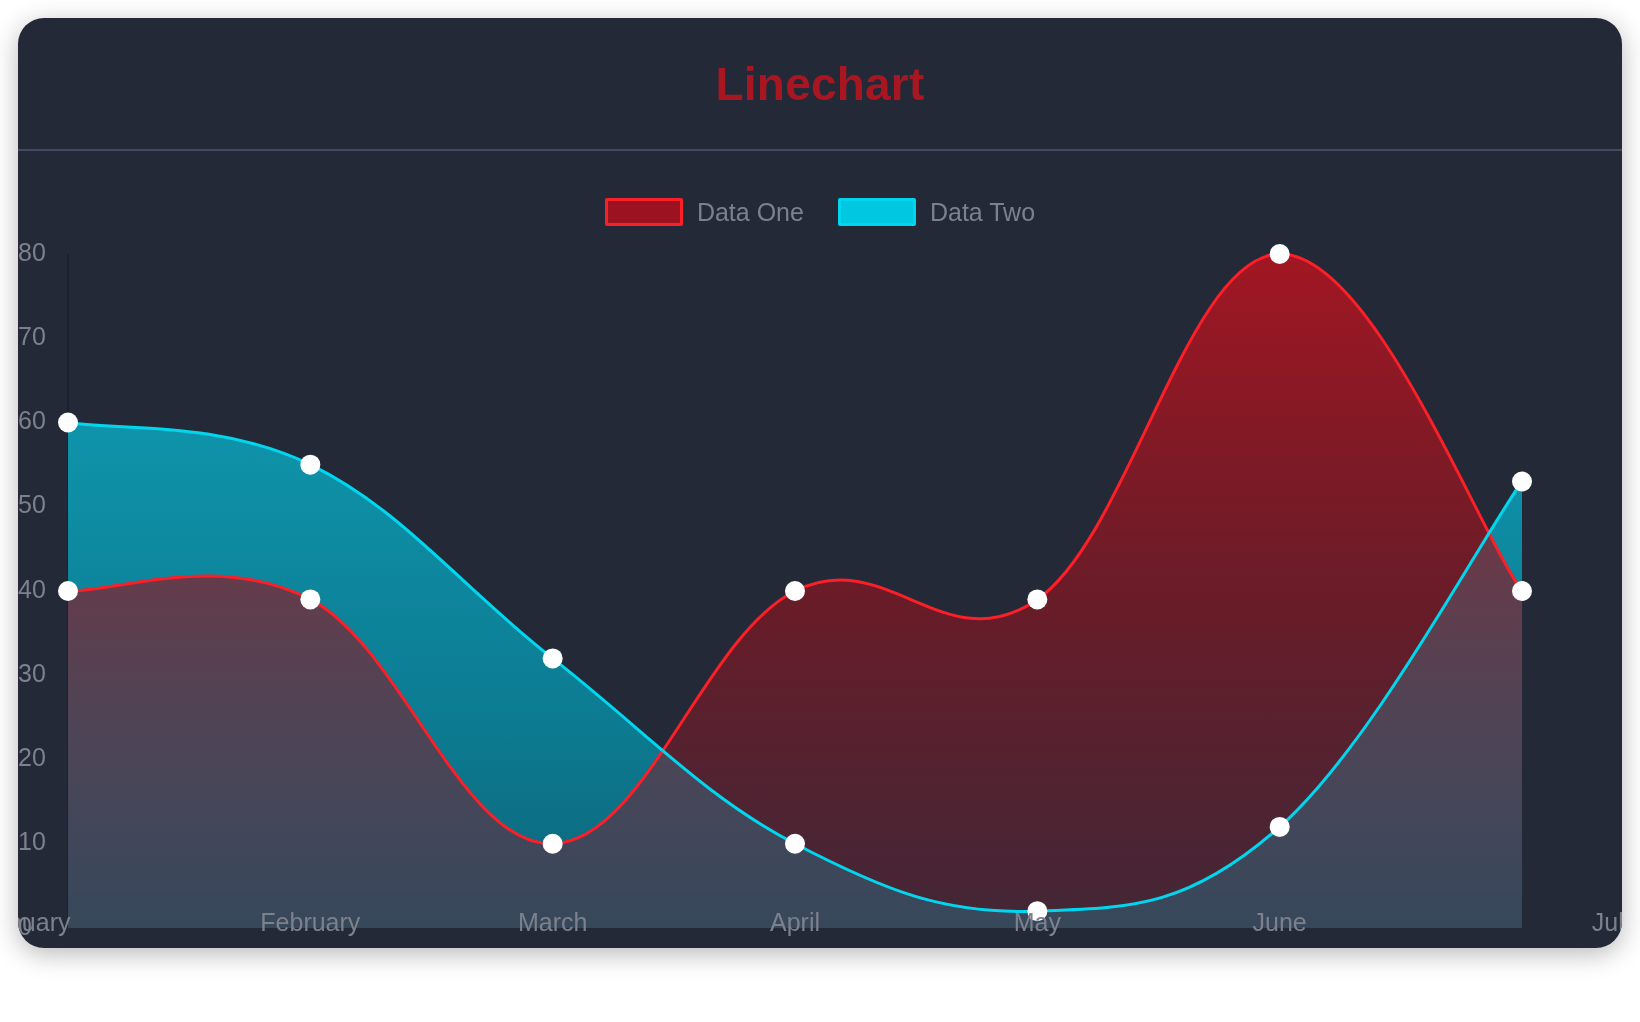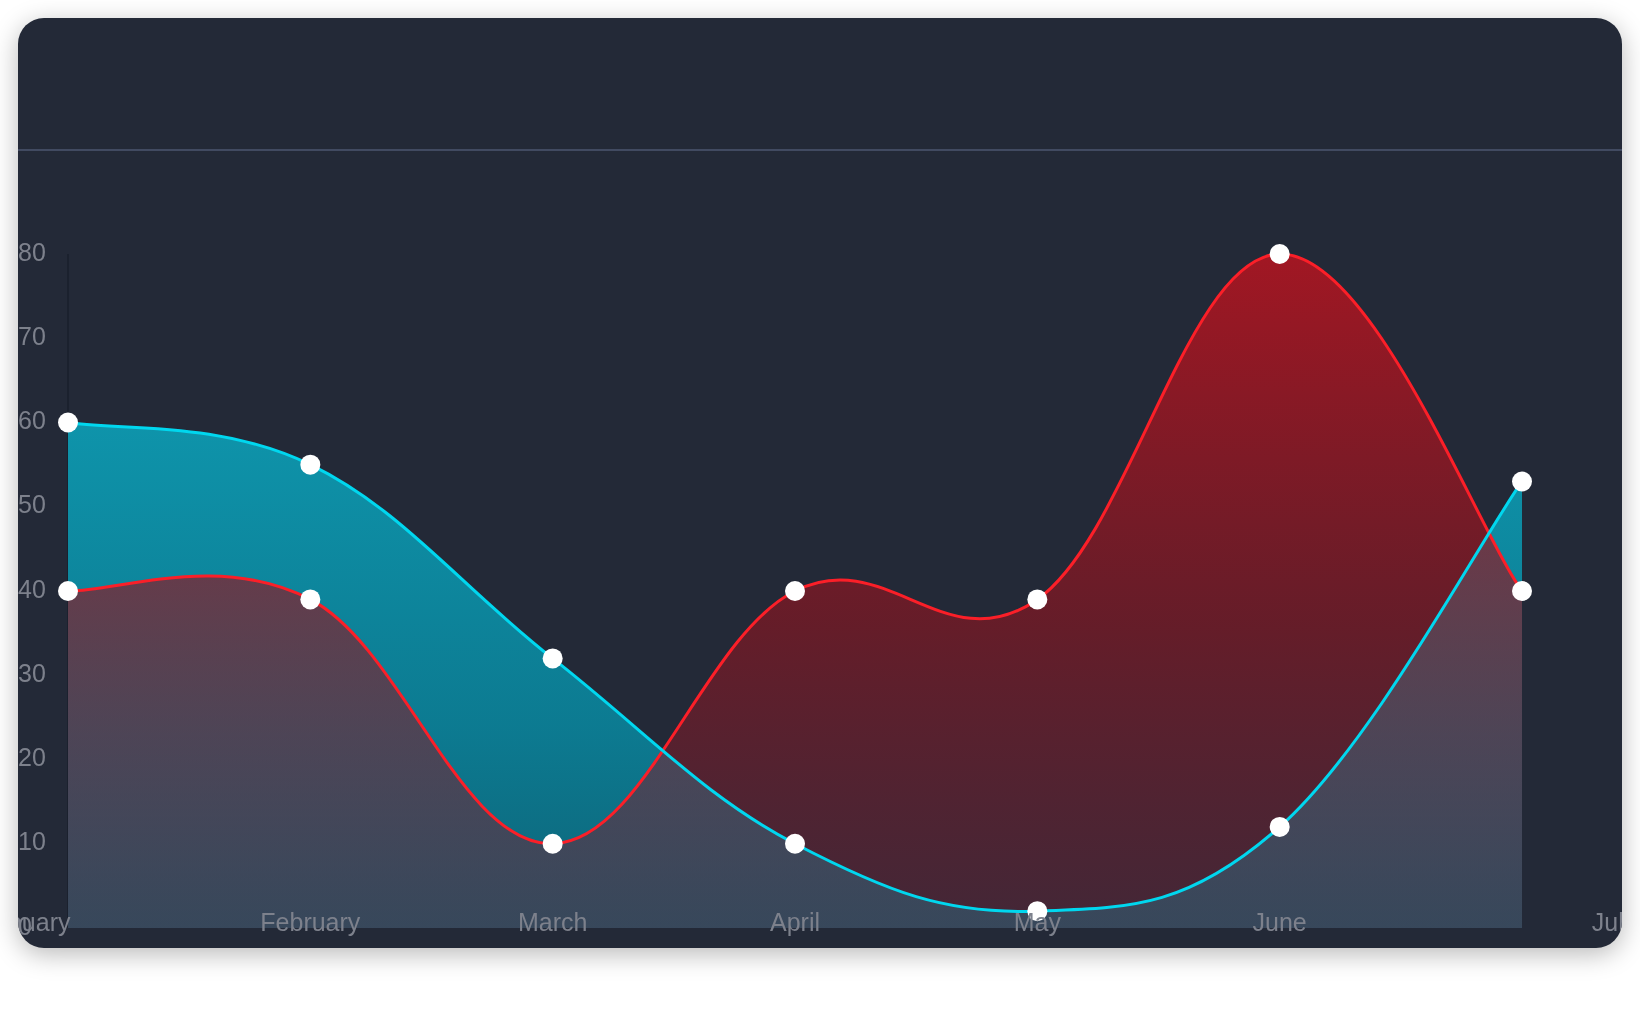--- a/index.html
+++ b/index.html
@@ -97,22 +97,35 @@
   .axis-line { stroke: #1b212e; stroke-width: 2; }
   .point-dot { stroke: none; }
 </style>
 </head>
 <body>
 
 <div id="root">
 
   <div class="card">
 
+    <div class="card-header">
+      <h1 class="card-title">Linechart</h1>
+    </div>
     <div class="header-divider"></div>
 
+    <div class="legend">
+      <div class="legend-item">
+        <span class="legend-swatch" style="background:#9d1220;border:3px solid #fb1f28;"></span>
+        <span class="legend-label">Data One</span>
+      </div>
+      <div class="legend-item">
+        <span class="legend-swatch" style="background:#00c8e0;border:3px solid #00d7ef;"></span>
+        <span class="legend-label">Data Two</span>
+      </div>
+    </div>
 
     <svg class="chart-area" viewBox="0 0 1604 930" preserveAspectRatio="none">
       <defs>
         <linearGradient id="gradOne" x1="0" y1="0" x2="0" y2="1">
           <stop offset="0%" stop-color="#a81622" stop-opacity="0.95"></stop>
           <stop offset="55%" stop-color="#8e1520" stop-opacity="0.62"></stop>
           <stop offset="100%" stop-color="#6a2436" stop-opacity="0.45"></stop>
         </linearGradient>
         <linearGradient id="gradTwo" x1="0" y1="0" x2="0" y2="1">
           <stop offset="0%" stop-color="#0e96ad" stop-opacity="0.98"></stop>

